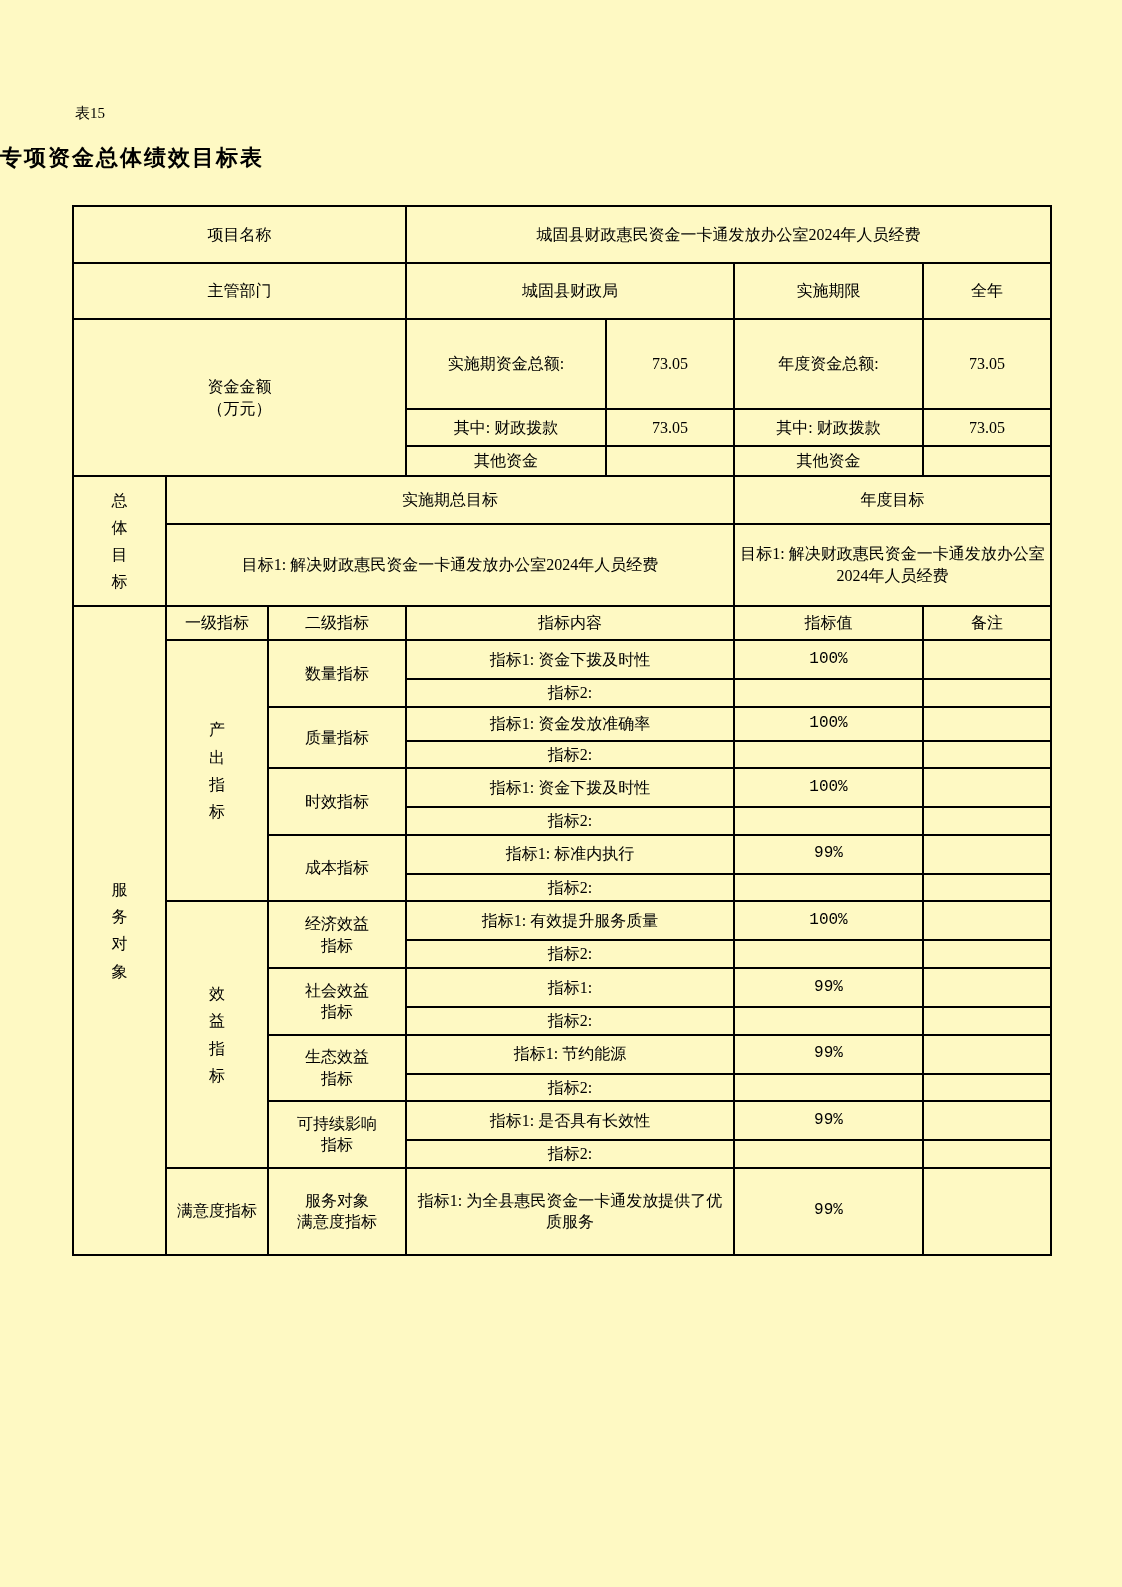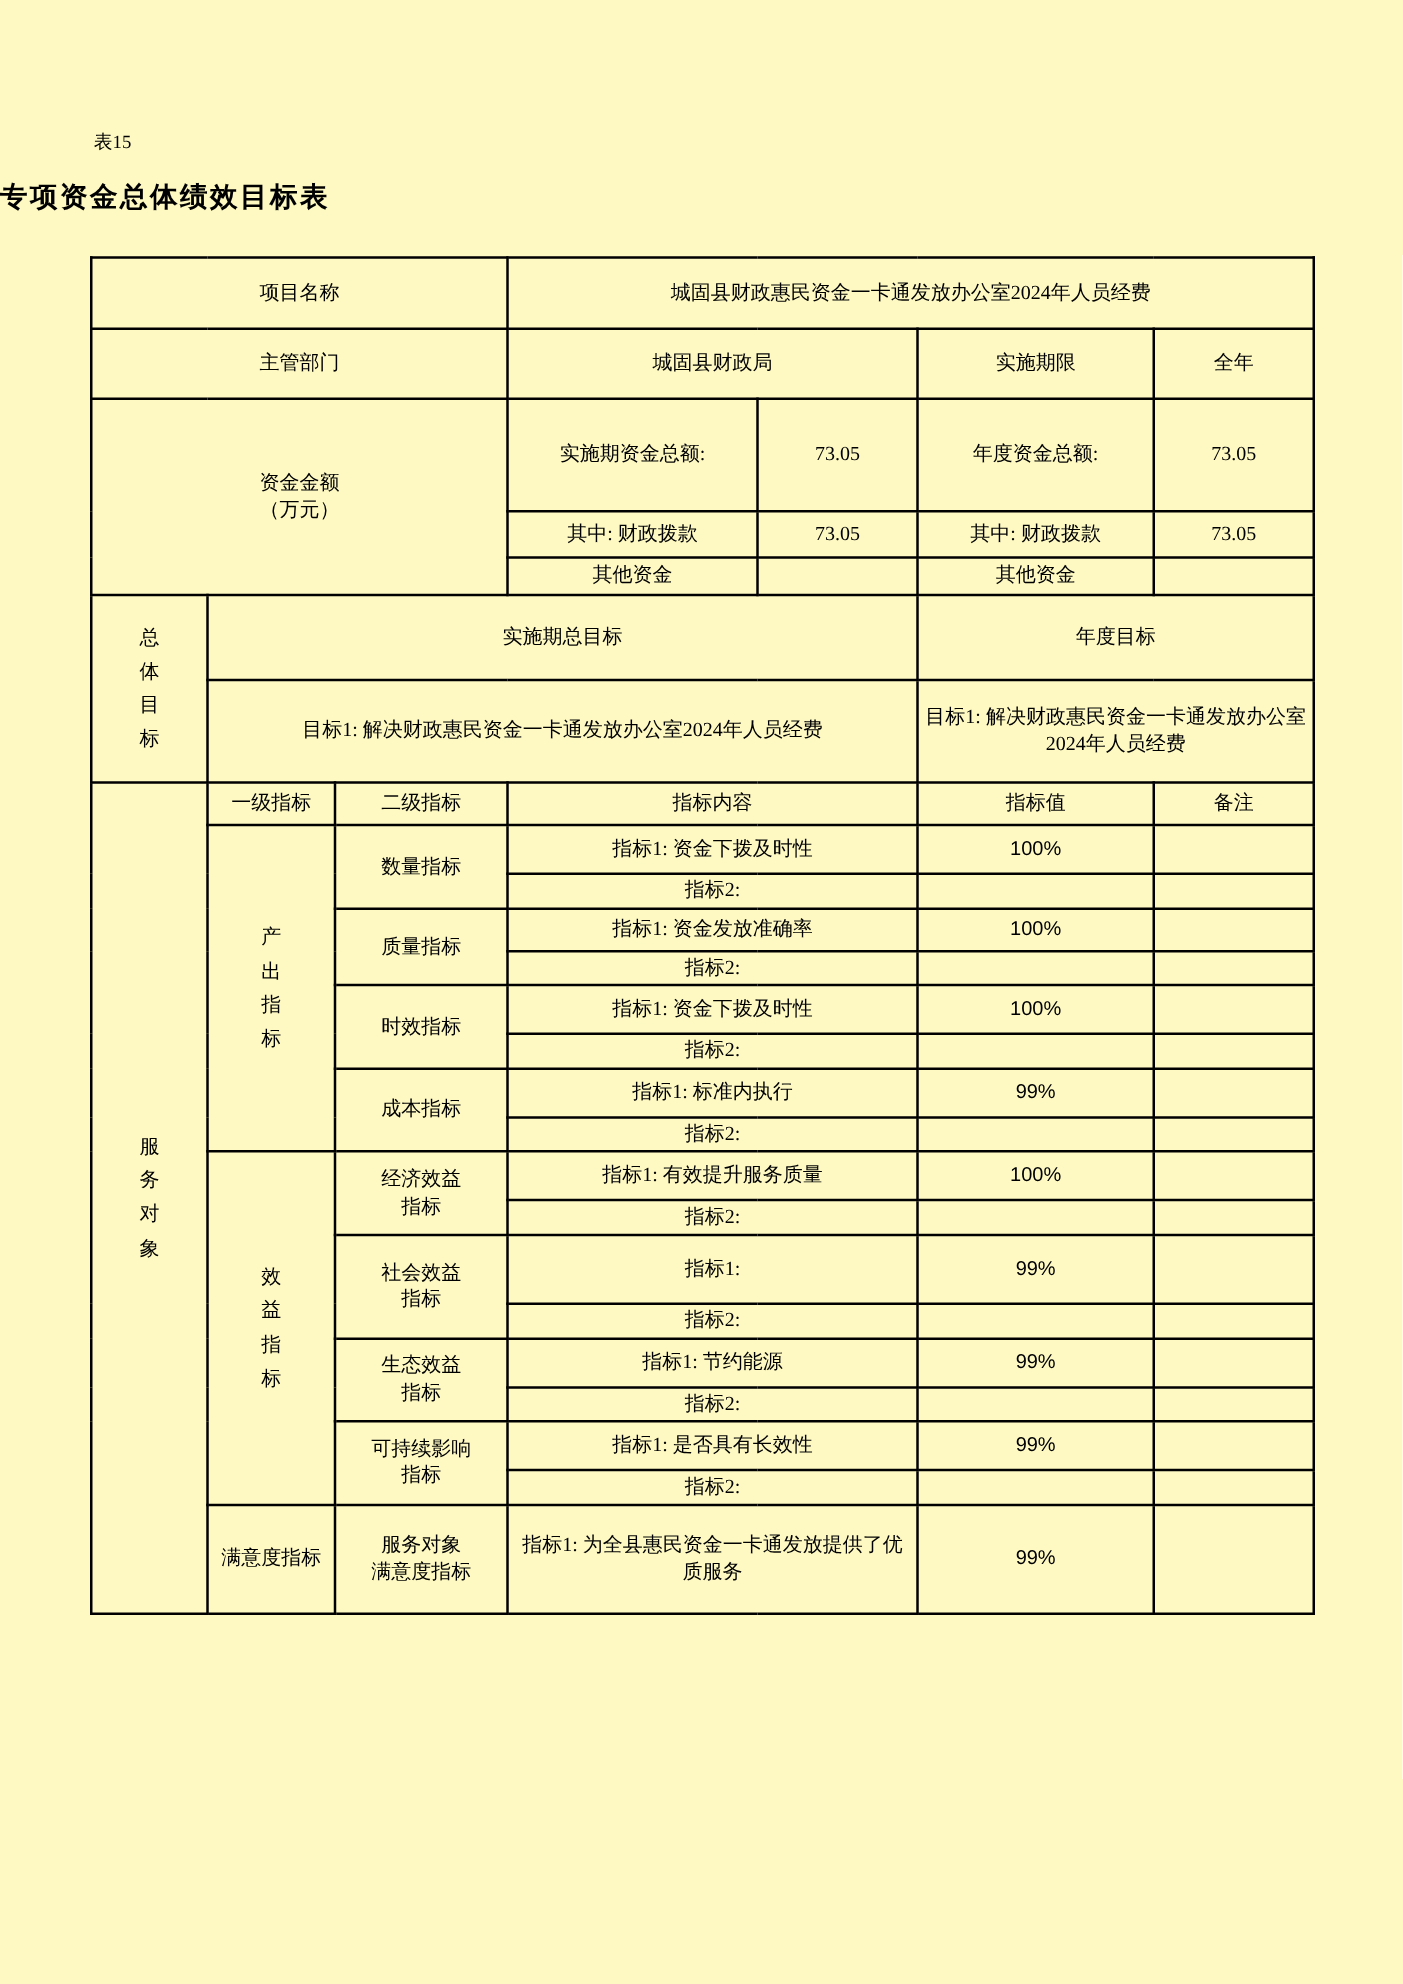--- a/index.html
+++ b/index.html
@@ -39,21 +39,21 @@
   td.right{text-align:right;padding-right:7px;margin-left:44px;}
   td.pre, .pre{white-space:pre-line;}
   .vtext{
     display:inline-block;
     width:19px;
     word-break:break-all;
     line-height:1.7;
     text-align:center;
   }
   td.val{
-    font-family:Liberation Sans, sans-serif;
+    font-family:Liberation Mono, monospace;
     font-size:15px;
   }
   .notes{
     position:absolute;left:74px;top:1265px;
     font-size:14px;line-height:21px;
   }
   .note-line2{padding-left:27px;}
 </style>
 </head>
 <body>
@@ -101,21 +101,21 @@
       <td class="right">其中: 财政拨款</td>
       <td>73.05</td>
     </tr>
     <tr style="height:30px">
       <td class="right">其他资金</td>
       <td></td>
       <td class="right">其他资金</td>
       <td></td>
     </tr>
 
-    <tr style="height:68px">
+    <tr style="height:48px">
       <td rowspan="2">
         <div class="vtext">总体目标</div>
       </td>
       <td colspan="4">实施期总目标</td>
       <td colspan="2">年度目标</td>
     </tr>
     <tr style="height:82px">
       <td colspan="4">目标1: 解决财政惠民资金一卡通发放办公室2024年人员经费</td>
       <td colspan="2">目标1: 解决财政惠民资金一卡通发放办公室2024年人员经费</td>
     </tr>
@@ -187,21 +187,21 @@
 指标</td>
       <td colspan="2">指标1: 有效提升服务质量</td>
       <td class="val">100%</td>
       <td></td>
     </tr>
     <tr style="height:27px">
       <td colspan="2">指标2:</td>
       <td class="val"></td>
       <td></td>
     </tr>
-    <tr style="height:55px">
+    <tr style="height:39px">
       <td rowspan="2" class="pre">社会效益
 指标</td>
       <td colspan="2">指标1:</td>
       <td class="val">99%</td>
       <td></td>
     </tr>
     <tr style="height:27px">
       <td colspan="2">指标2:</td>
       <td class="val"></td>
       <td></td>

